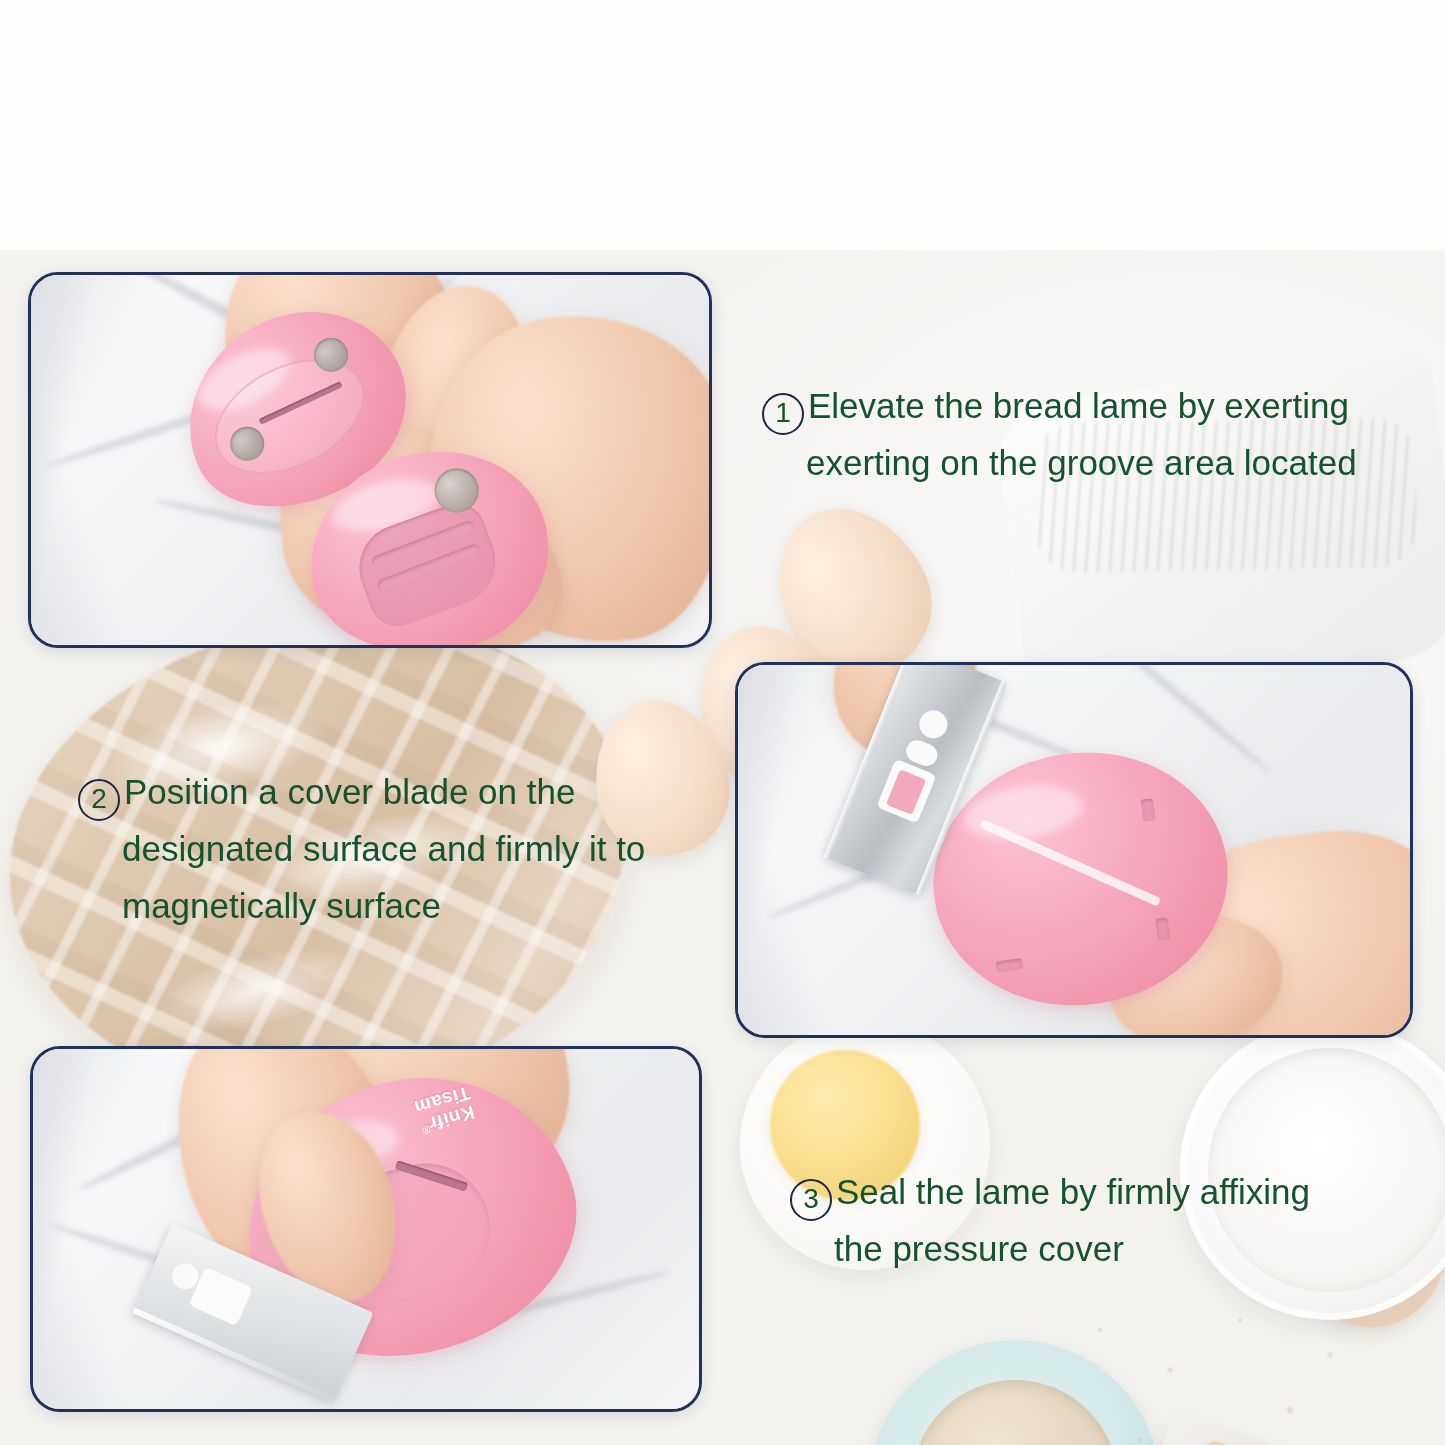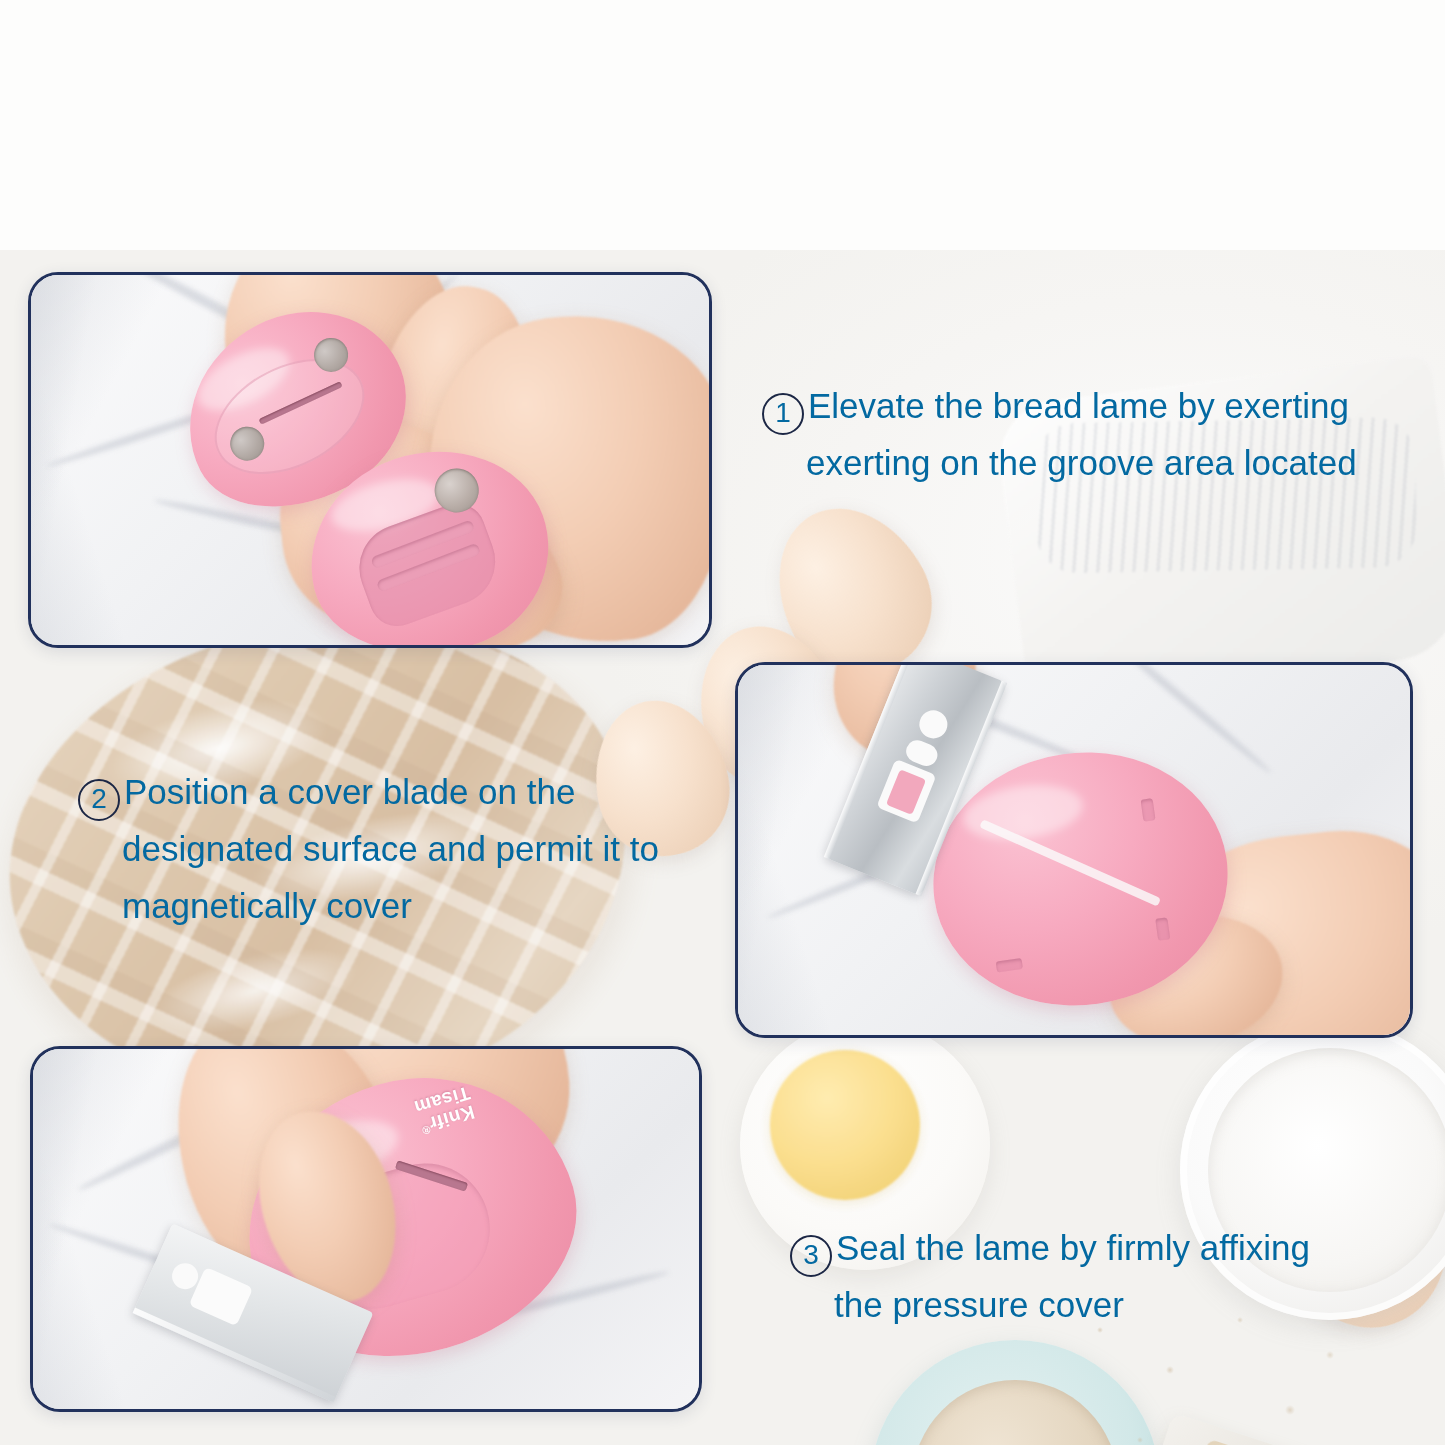--- a/index.html
+++ b/index.html
@@ -212,36 +212,36 @@
     line-height:1.05;
     text-align:center;
     letter-spacing:.5px;
     text-shadow:0 1px 2px rgba(190,110,140,.6);
     white-space:nowrap;
   }
 
   
   .step{
     position:absolute;
-    color:#0369a1;
+    color:#14532d;
     font-family:"Liberation Sans", sans-serif;
     font-size:35px;
     line-height:1.62;
     font-weight:normal;
   }
   .step .num{
     display:inline-block;
     width:38px;height:38px;line-height:35px;
     border:2px solid #1c2745;border-radius:50%;
     text-align:center;font-size:28px;
     vertical-align:-4px;margin-right:4px;
   }
   .step-1{left:762px;top:378px;width:650px;}
   .step-2{left:78px;top:764px;width:620px;}
-  .step-3{left:790px;top:1220px;width:600px;}
+  .step-3{left:790px;top:1164px;width:600px;}
   .step-3 .line2{display:block;margin-left:44px;}
   .step-1 .line2,.step-1 .line3,
   .step-2 .line2,.step-2 .line3{display:block;margin-left:44px;}
 </style>
 </head>
 <body>
 
 <div class="poster">
 
 
@@ -356,22 +356,22 @@
     </div>
   </div>
 
   <div class="step step-1">
     <span class="num">1</span><span>Elevate the bread lame by exerting</span>
     <span class="line2">exerting on the groove area located</span>
   </div>
 
   <div class="step step-2">
     <span class="num">2</span><span>Position a cover blade on the</span>
-    <span class="line2">designated surface and permit it to</span>
-    <span class="line3">magnetically cover</span>
+    <span class="line2">designated surface and firmly it to</span>
+    <span class="line3">magnetically surface</span>
   </div>
 
   <div class="step step-3">
     <span class="num">3</span><span>Seal the lame by firmly affixing</span>
     <span class="line2">the pressure cover</span>
   </div>
 
 </div>
 
 </body></html>

